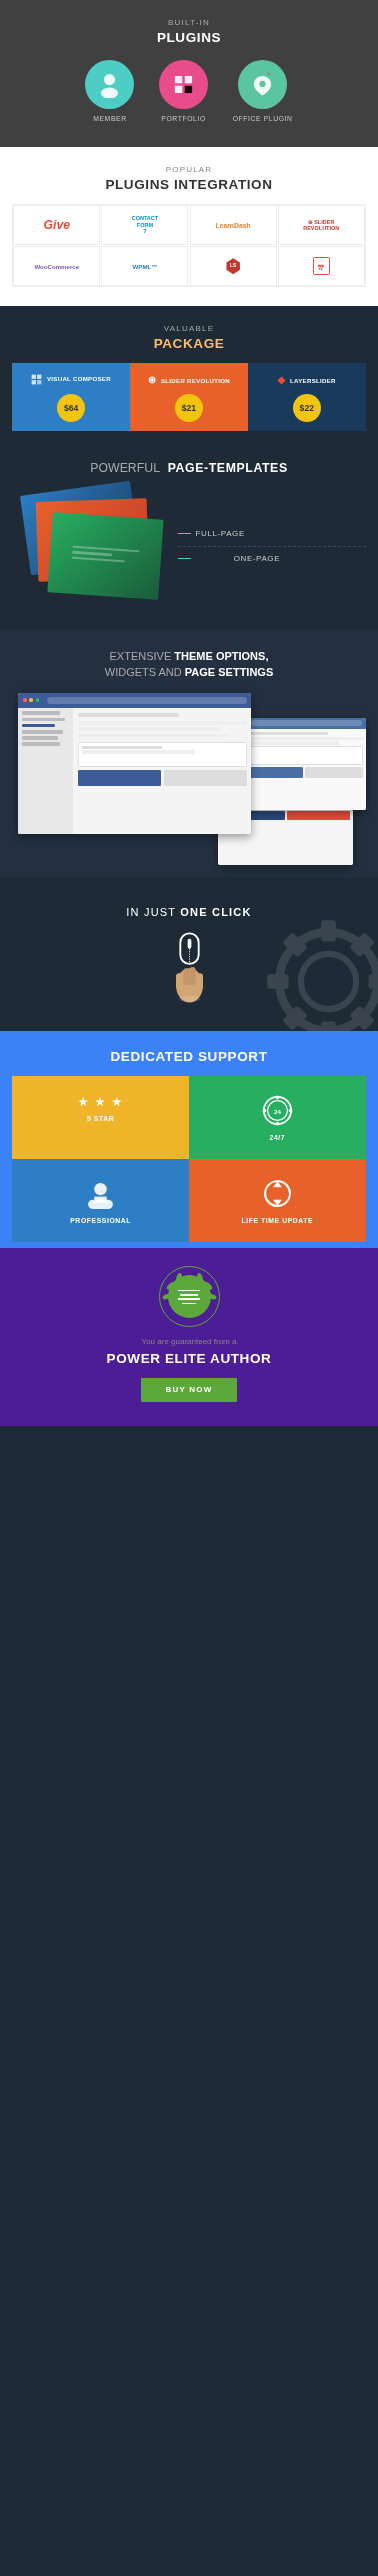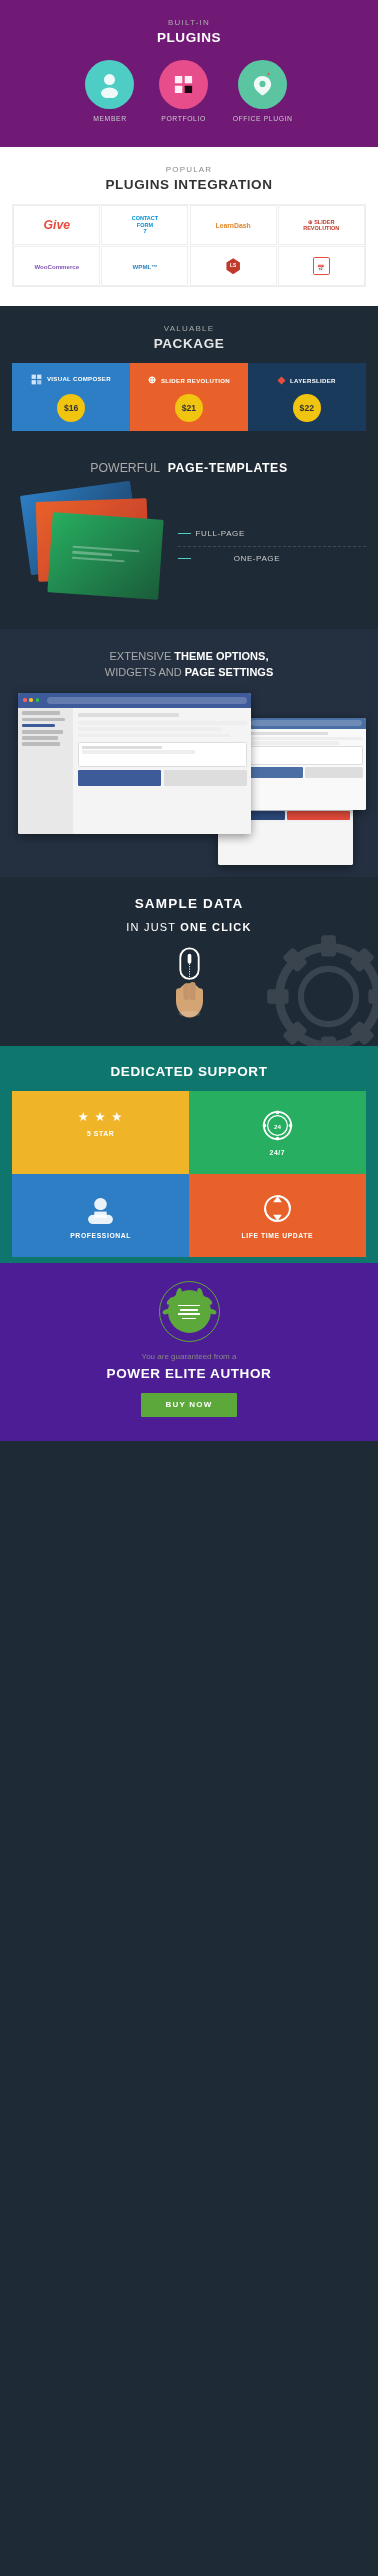--- a/index.html
+++ b/index.html
@@ -5,21 +5,21 @@
     * { margin: 0; padding: 0; box-sizing: border-box; }
     body {
       font-family: 'Arial', sans-serif;
       background: #1e2a35;
       width: 378px;
       margin: 0 auto;
     }
 
     
     .section-plugins {
-      background: #701a75;
+      background: #404040;
       padding: 18.4px 12.3px 24.6px;
       text-align: center;
     }
     .section-title-small {
       color: #aaa;
       font-size: 8px;
       letter-spacing: 1.2px;
       text-transform: uppercase;
       display: block;
       margin-bottom: 2.5px;
@@ -91,21 +91,21 @@
     .woo-logo { color: #7f54b3; font-size: 6.1px; font-weight: bold; }
     .wpml-logo { color: #2980b9; font-size: 6.1px; font-weight: bold; }
 
     
     .section-valuable {
       background: #1e2a35;
       padding: 18.4px 12.3px 12.3px;
       text-align: center;
     }
     .section-valuable .section-title-small { color: #aaa; }
-    .section-valuable .section-title-bold { color: #e5e5e5; }
+    .section-valuable .section-title-bold { color: #fdba74; }
     .valuable-boxes {
       display: flex;
       margin-top: 12.3px;
     }
     .val-box {
       flex: 1;
       padding: 11px 6.1px 8.6px;
       display: flex;
       flex-direction: column;
       align-items: center;
@@ -275,21 +275,21 @@
     .sample-content {
       display: flex;
       align-items: center;
       justify-content: center;
       margin-top: 12.3px;
       gap: 12.3px;
     }
 
     
     .section-support {
-      background: #0f766e;
+      background: #3b82f6;
       padding: 18.4px 12.3px 6.1px;
       text-align: center;
     }
     .section-support .section-title-bold { color: #fff; font-size: 13.5px; }
     .support-grid {
       display: grid;
       grid-template-columns: 1fr 1fr;
       gap: 0;
       margin-top: 12.3px;
     }
@@ -491,21 +491,21 @@
     <div class="val-box blue">
       <span class="val-box-title">
         <svg width="11" height="11" viewBox="0 0 18 18" style="display:inline-block; vertical-align:middle; margin-right:2.5px;">
           <rect x="1" y="1" width="7" height="7" fill="white" opacity="0.8"></rect>
           <rect x="10" y="1" width="7" height="7" fill="white" opacity="0.8"></rect>
           <rect x="1" y="10" width="7" height="7" fill="white" opacity="0.8"></rect>
           <rect x="10" y="10" width="7" height="7" fill="white" opacity="0.6"></rect>
         </svg>
         <span>Visual Composer</span>
       </span>
-      <div class="val-badge">$16</div>
+      <div class="val-badge">$64</div>
     </div>
 
     <div class="val-box orange">
       <span class="val-box-title">
         <span style="margin-right:2.5px; font-size:9.8px;">⊕</span>
         <span>Slider Revolution</span>
       </span>
       <div class="val-badge">$21</div>
     </div>
 
@@ -656,21 +656,20 @@
     <rect x="98" y="175" width="24" height="35" rx="5" fill="#fff"></rect>
     <rect x="10" y="98" width="35" height="24" rx="5" fill="#fff"></rect>
     <rect x="175" y="98" width="35" height="24" rx="5" fill="#fff"></rect>
     <rect x="38" y="38" width="35" height="24" rx="5" fill="#fff" transform="rotate(45 55 50)"></rect>
     <rect x="147" y="38" width="35" height="24" rx="5" fill="#fff" transform="rotate(-45 165 50)"></rect>
     <rect x="38" y="158" width="35" height="24" rx="5" fill="#fff" transform="rotate(-45 55 170)"></rect>
     <rect x="147" y="158" width="35" height="24" rx="5" fill="#fff" transform="rotate(45 165 170)"></rect>
   </svg>
 
   <div style="font-size:13.5px; font-weight:900; color:#fff; text-transform:uppercase; letter-spacing:1.2px; position:relative; z-index:2;">
-    <div>SAMPLE DATA</div>
     <div style="font-weight:400; font-size:11px;margin-top:10px;">
       <span>IN JUST</span> <span style="font-weight:900;">ONE CLICK</span>
     </div>
   </div>
 
   <div class="sample-content" style="position:relative; z-index:2;">
 
     <div style="position:relative;">
       <svg width="49" height="74" viewBox="0 0 80 120">
 

